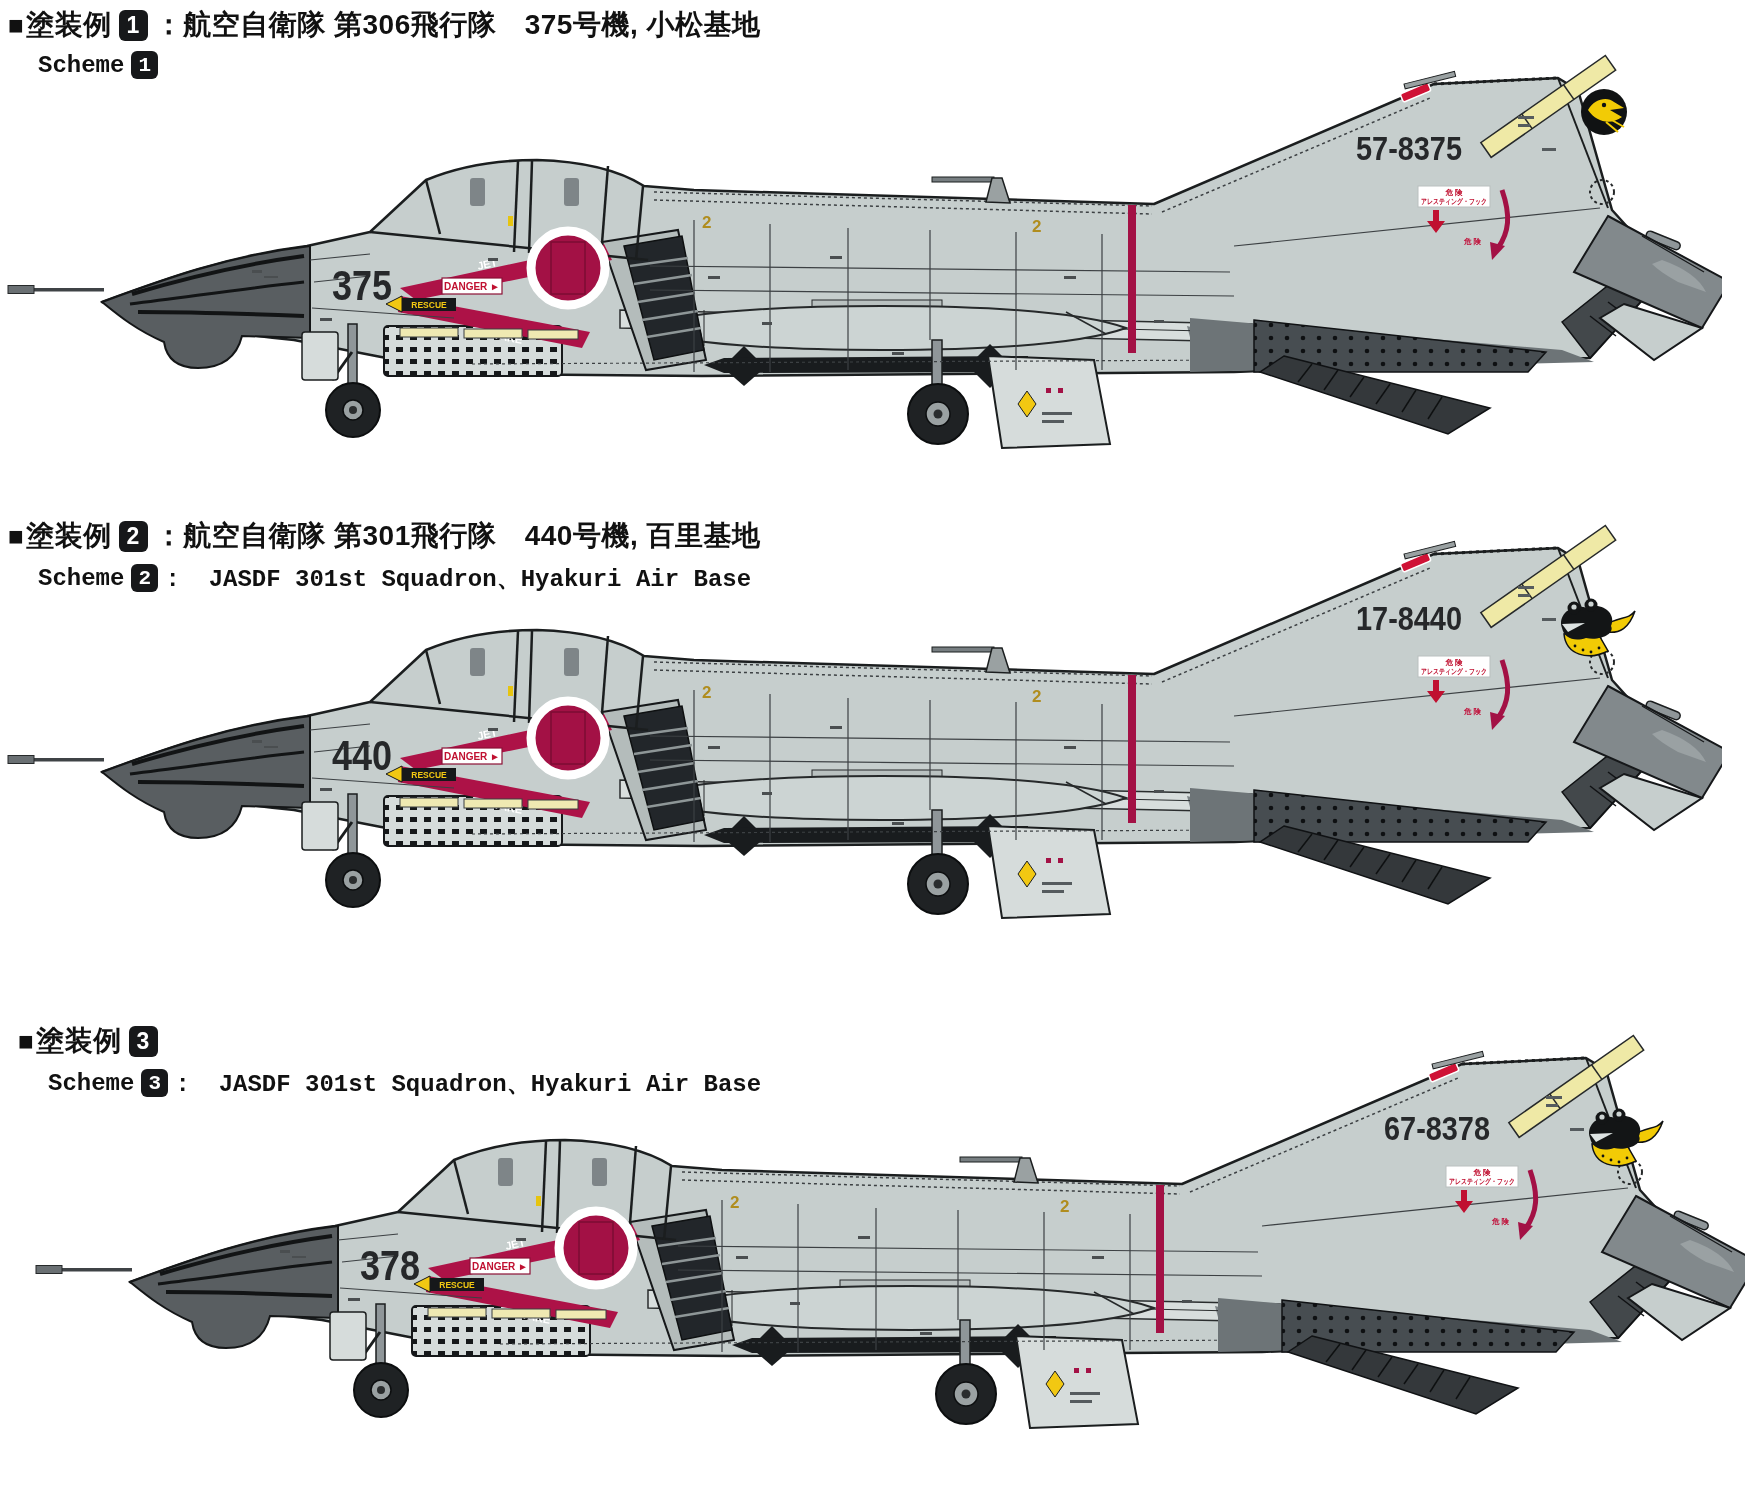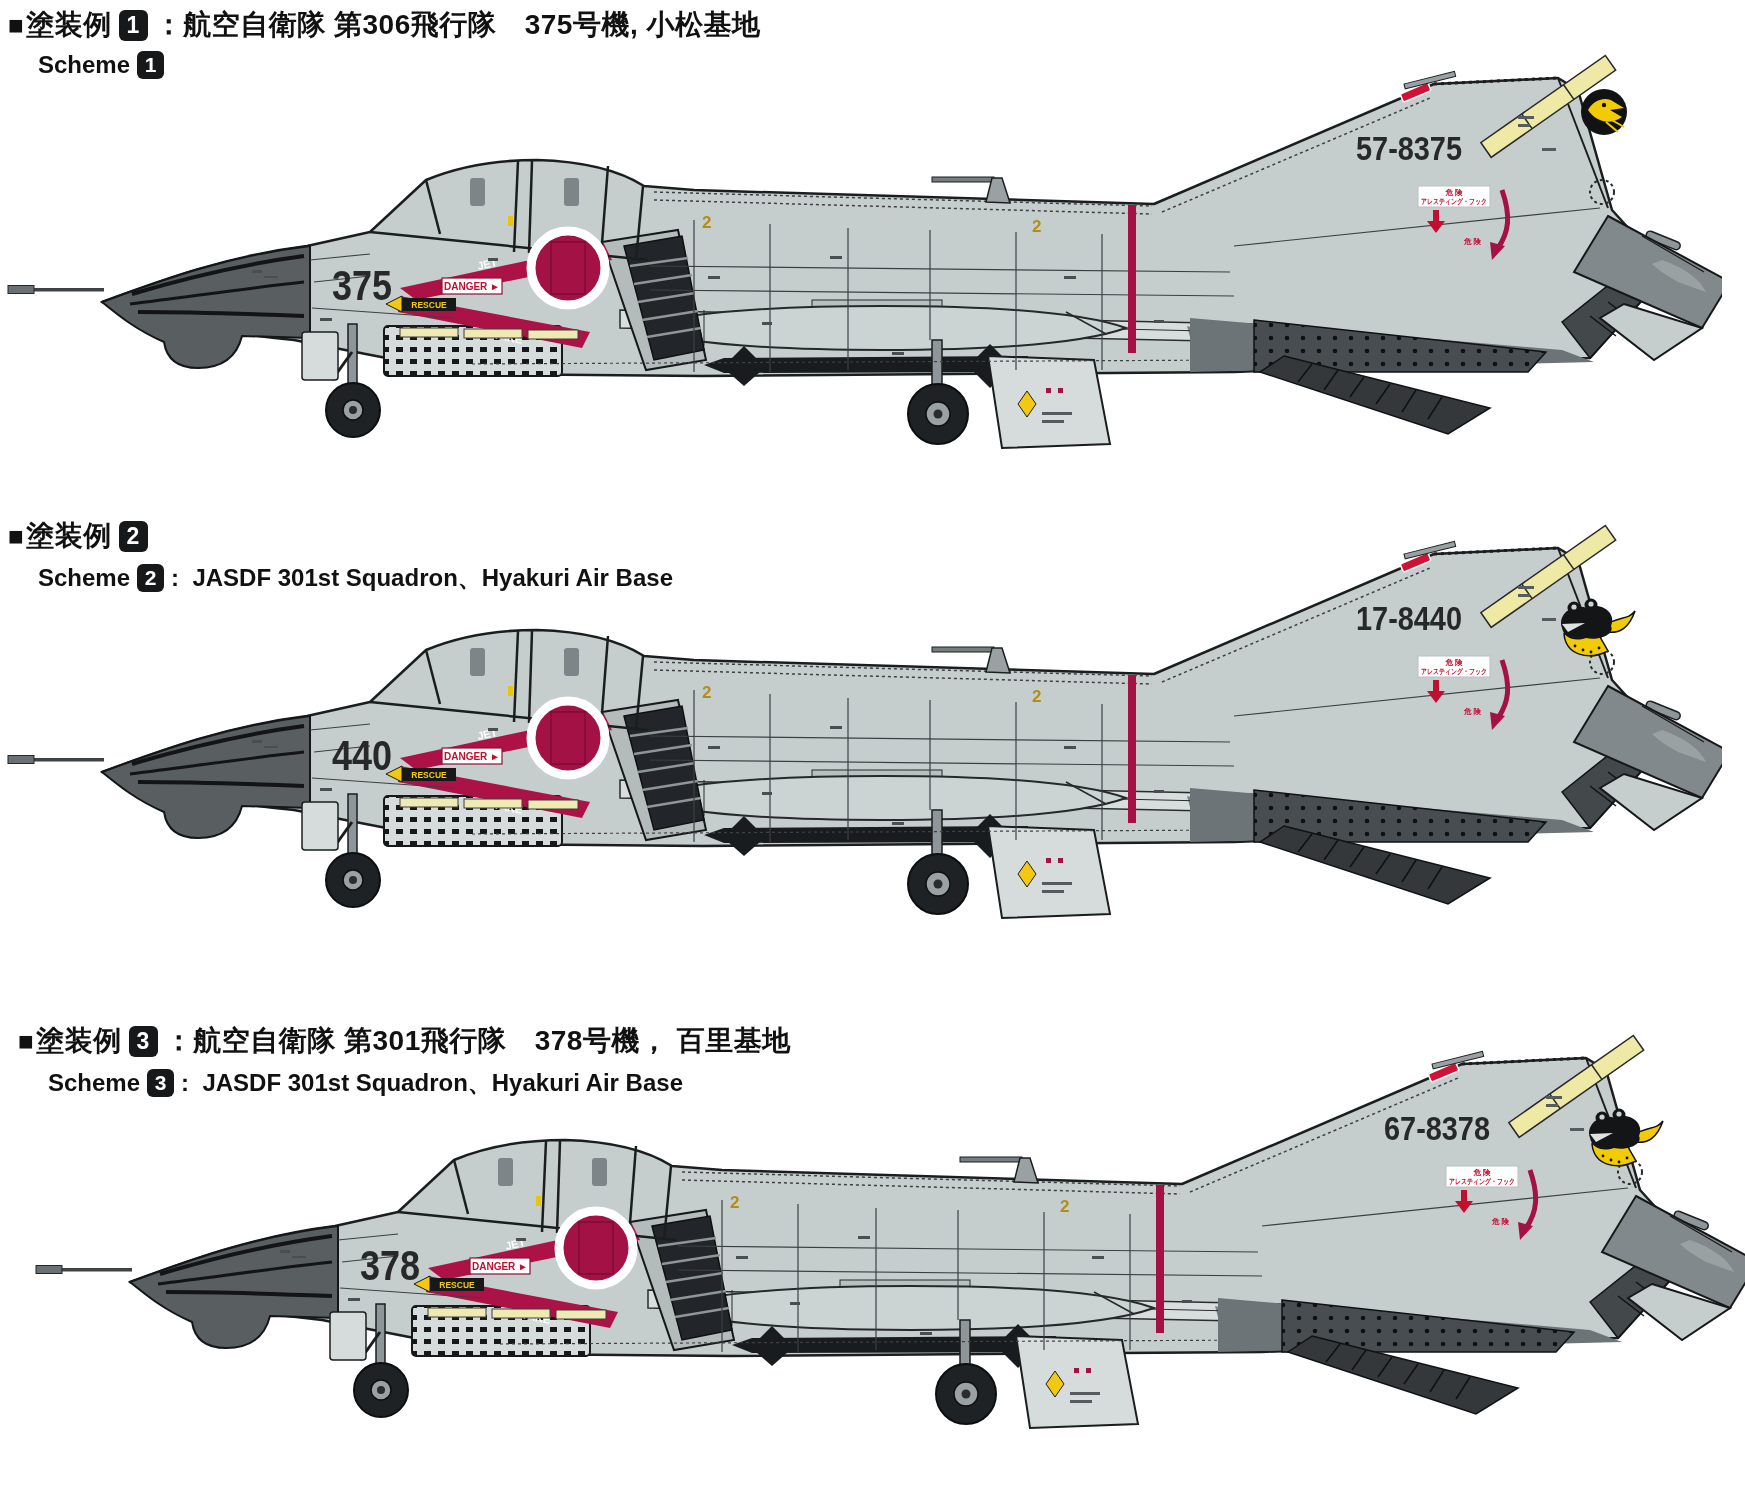--- a/index.html
+++ b/index.html
@@ -1,20 +1,20 @@
 <!DOCTYPE html>
 <html><head>
 <meta charset="utf-8">
 <style>
   html,body{margin:0;padding:0;background:#fff;}
   .page{position:relative;width:1745px;height:1500px;background:#fff;overflow:hidden;
         font-family:"Liberation Sans",sans-serif;color:#111;}
   .heading{position:absolute;}
   .h-jp{display:flex;align-items:center;font-size:28px;font-weight:bold;letter-spacing:.5px;white-space:pre;}
-  .h-en{display:flex;align-items:center;font-size:24px;font-weight:bold;margin-left:30px;margin-top:7px;white-space:pre;}
+  .h-en{display:flex;align-items:center;font-size:24px;font-weight:bold;margin-left:30px;margin-top:7px;white-space:pre;font-family:Liberation Mono, monospace;}
   .bullet{font-size:26px;margin-right:2px;}
   .badge{display:inline-flex;align-items:center;justify-content:center;background:#17181a;color:#fff;
          min-width:29px;height:31px;border-radius:6px;font-size:23px;font-weight:bold;margin:0 7px;}
   .badge-en{height:28px;min-width:27px;font-size:21px;}
   .slot{position:absolute;width:1720px;height:430px;}
   .slot svg{display:block;}
   svg text{font-family:"Liberation Sans","DejaVu Sans",sans-serif;}
 </style>
 </head>
 <body>
@@ -261,21 +261,21 @@
       <circle cx="0" cy="-7" r="2.2" fill="#101213"></circle>
       <path d="M6,7 L20,15 M2,10 L14,20" stroke="#f2cb05" stroke-width="2" fill="none"></path>
     </g>
 
   </g>
 </svg>
 </div>
 
   <div class="heading" style="left:8px;top:517px;">
     <div class="h-jp">
-      <span class="bullet">■</span><span>塗装例</span><span class="badge">2</span>
+      <span class="bullet">■</span><span>塗装例</span><span class="badge">2</span><span>：航空自衛隊 第301飛行隊　440号機, 百里基地</span>
     </div>
     <div class="h-en">
       <span>Scheme</span><span class="badge badge-en">2</span><span>:  JASDF 301st Squadron、Hyakuri Air Base</span>
     </div>
   </div>
   <div class="slot" style="left:2px;top:490px;">
 <svg class="ac" width="1720" height="430" viewBox="0 0 1720 430">
   <defs>
     <pattern id="pHoles" width="16" height="13" patternUnits="userSpaceOnUse">
       <rect width="16" height="13" fill="#474d51"></rect>
@@ -513,21 +513,21 @@
       <circle cx="1" cy="-23" r="6.5" fill="#131516"></circle>
             <circle cx="1" cy="-24" r="2.6" fill="#cdd4d3"></circle>
       <path d="M-28,-4 L-5,-5 L-22,4 Z" fill="#dde3e2"></path>
     </g>
   </g>
 </svg>
 </div>
 
   <div class="heading" style="left:18px;top:1022px;">
     <div class="h-jp">
-      <span class="bullet">■</span><span>塗装例</span><span class="badge">3</span><span>：航空自衛隊 第301飛行隊　378号機， 百里基地</span>
+      <span class="bullet">■</span><span>塗装例</span><span class="badge">3</span>
     </div>
     <div class="h-en">
       <span>Scheme</span><span class="badge badge-en">3</span><span>:  JASDF 301st Squadron、Hyakuri Air Base</span>
     </div>
   </div>
   <div class="slot" style="left:30px;top:1000px;">
 <svg class="ac" width="1720" height="430" viewBox="0 0 1720 430">
   <defs>
     <pattern id="pHoles" width="16" height="13" patternUnits="userSpaceOnUse">
       <rect width="16" height="13" fill="#474d51"></rect>

